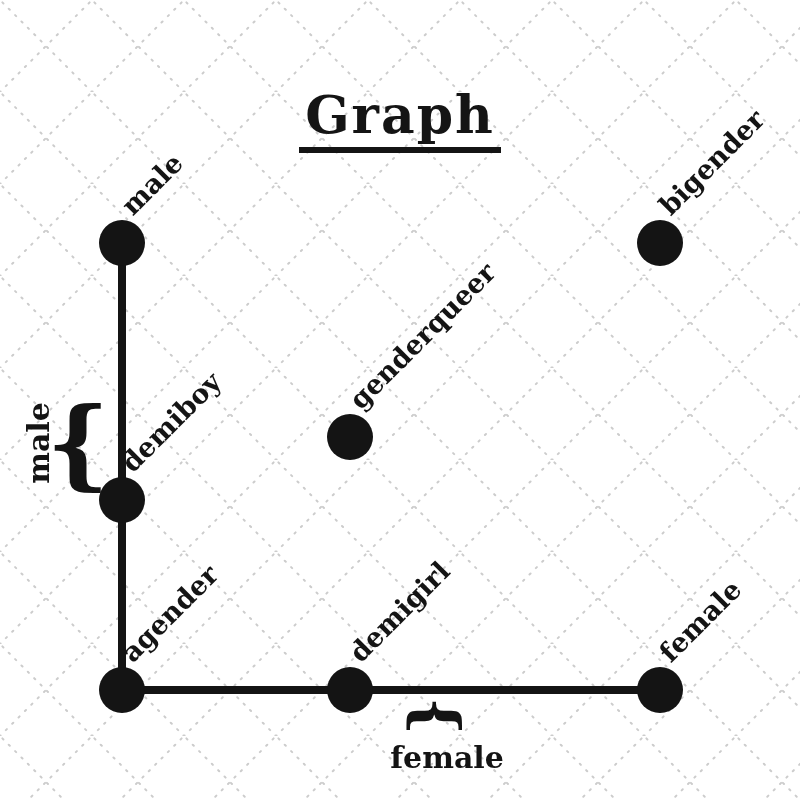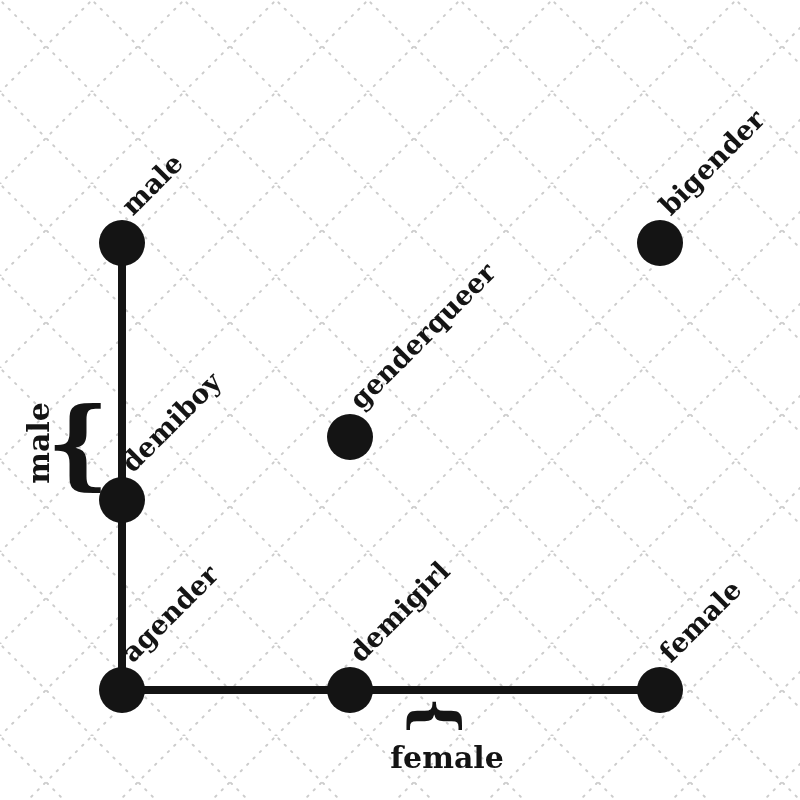--- a/index.html
+++ b/index.html
@@ -113,20 +113,23 @@
       </pattern>
     </defs>
     <rect x="0" y="0" width="800" height="800" fill="url(#diag)"></rect>
   </svg>
 
   <svg class="layer" width="800" height="800" style="z-index:3;">
     <line x1="122" y1="243" x2="122" y2="690" stroke="#141414" stroke-width="8"></line>
     <line x1="122" y1="690" x2="660" y2="690" stroke="#141414" stroke-width="8"></line>
   </svg>
 
+  <div class="title-wrap">
+    <span class="title">Graph</span>
+  </div>
 
   <div class="node n-male">
     <span class="dot"></span>
     <span class="nlabel">male</span>
   </div>
 
   <div class="node n-demiboy">
     <span class="dot"></span>
     <span class="nlabel">demiboy</span>
   </div>

